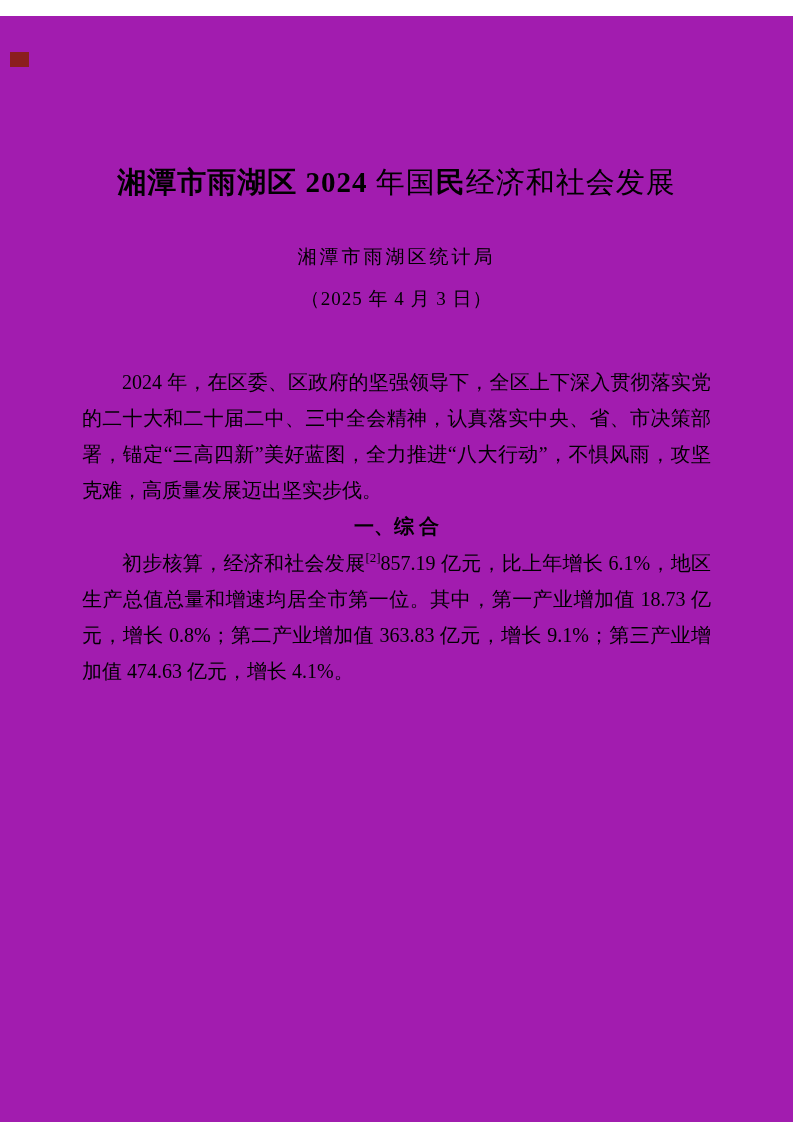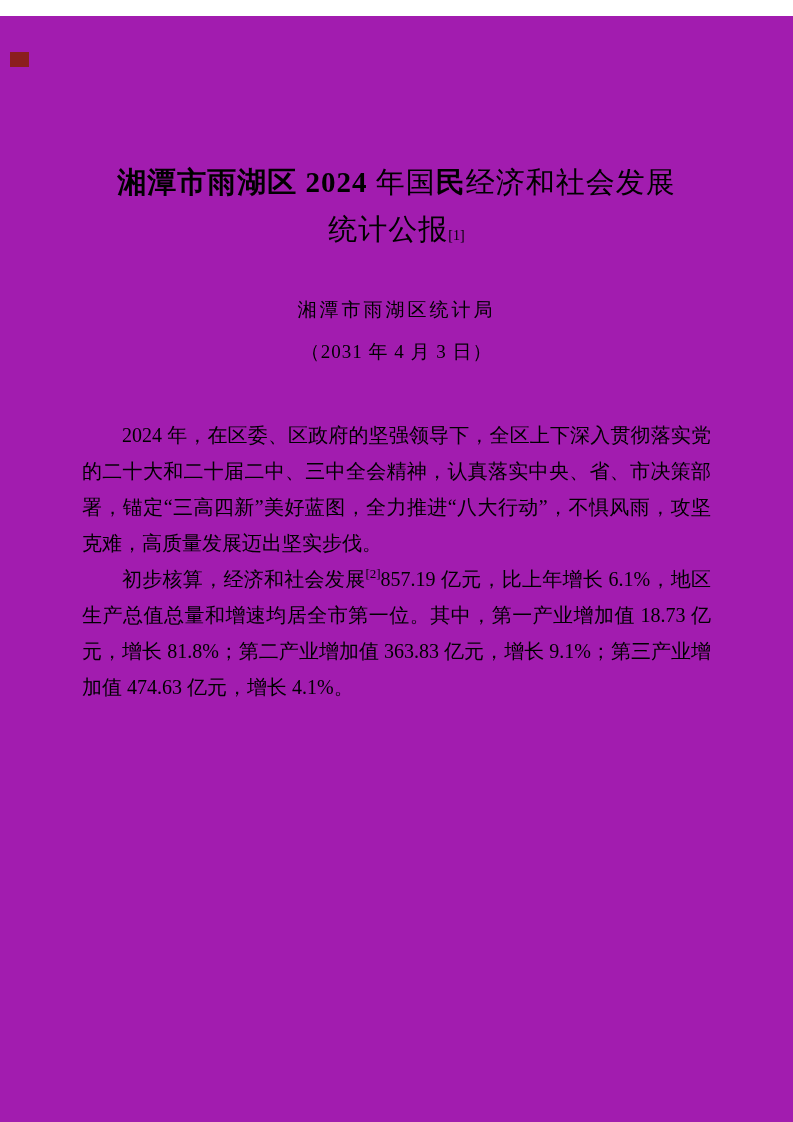--- a/index.html
+++ b/index.html
@@ -83,34 +83,32 @@
 
   <div class="corner-mark" style="background: rgb(139, 30, 30);"></div>
 
   <div class="content">
 
     <h1 class="doc-title">
       <span>
         <span class="b">湘潭市雨湖区</span><span class="b"> 2024 </span><span>年国</span><span class="b">民</span><span>经济和社会发展</span>
       </span>
       <br>
-      <span>
-        <span>统计公报</span><span class="title-fn">[1]</span>
-      </span>
     </h1>
 
     <p class="agency">湘潭市雨湖区统计局</p>
 
-    <p class="pub-date">（2031 年 4 月 3 日）</p>
+    <p class="pub-date">（2025 年 4 月 3 日）</p>
 
     <div class="body-text">
 
       <p class="para">2024 年，在区委、区政府的坚强领导下，全区上下深入贯彻落实党的二十大和二十届二中、三中全会精神，认真落实中央、省、市决策部署，锚定“三高四新”美好蓝图，全力推进“八大行动”，不惧风雨，攻坚克难，高质量发展迈出坚实步伐。</p>
 
+      <p class="sec-heading">一、综 合</p>
 
-      <p class="para"><span>初步核算，经济和社会发展</span><span class="body-fn">[2]</span><span>857.19 亿元，比上年增长 6.1%，地区生产总值总量和增速均居全市第一位。其中，第一产业增加值 18.73 亿元，增长 81.8%；第二产业增加值 363.83 亿元，增长 9.1%；第三产业增加值 474.63 亿元，增长 4.1%。</span></p>
+      <p class="para"><span>初步核算，经济和社会发展</span><span class="body-fn">[2]</span><span>857.19 亿元，比上年增长 6.1%，地区生产总值总量和增速均居全市第一位。其中，第一产业增加值 18.73 亿元，增长 0.8%；第二产业增加值 363.83 亿元，增长 9.1%；第三产业增加值 474.63 亿元，增长 4.1%。</span></p>
 
 
     </div>
 
   </div>
 
 </div>
 
 </body></html>

